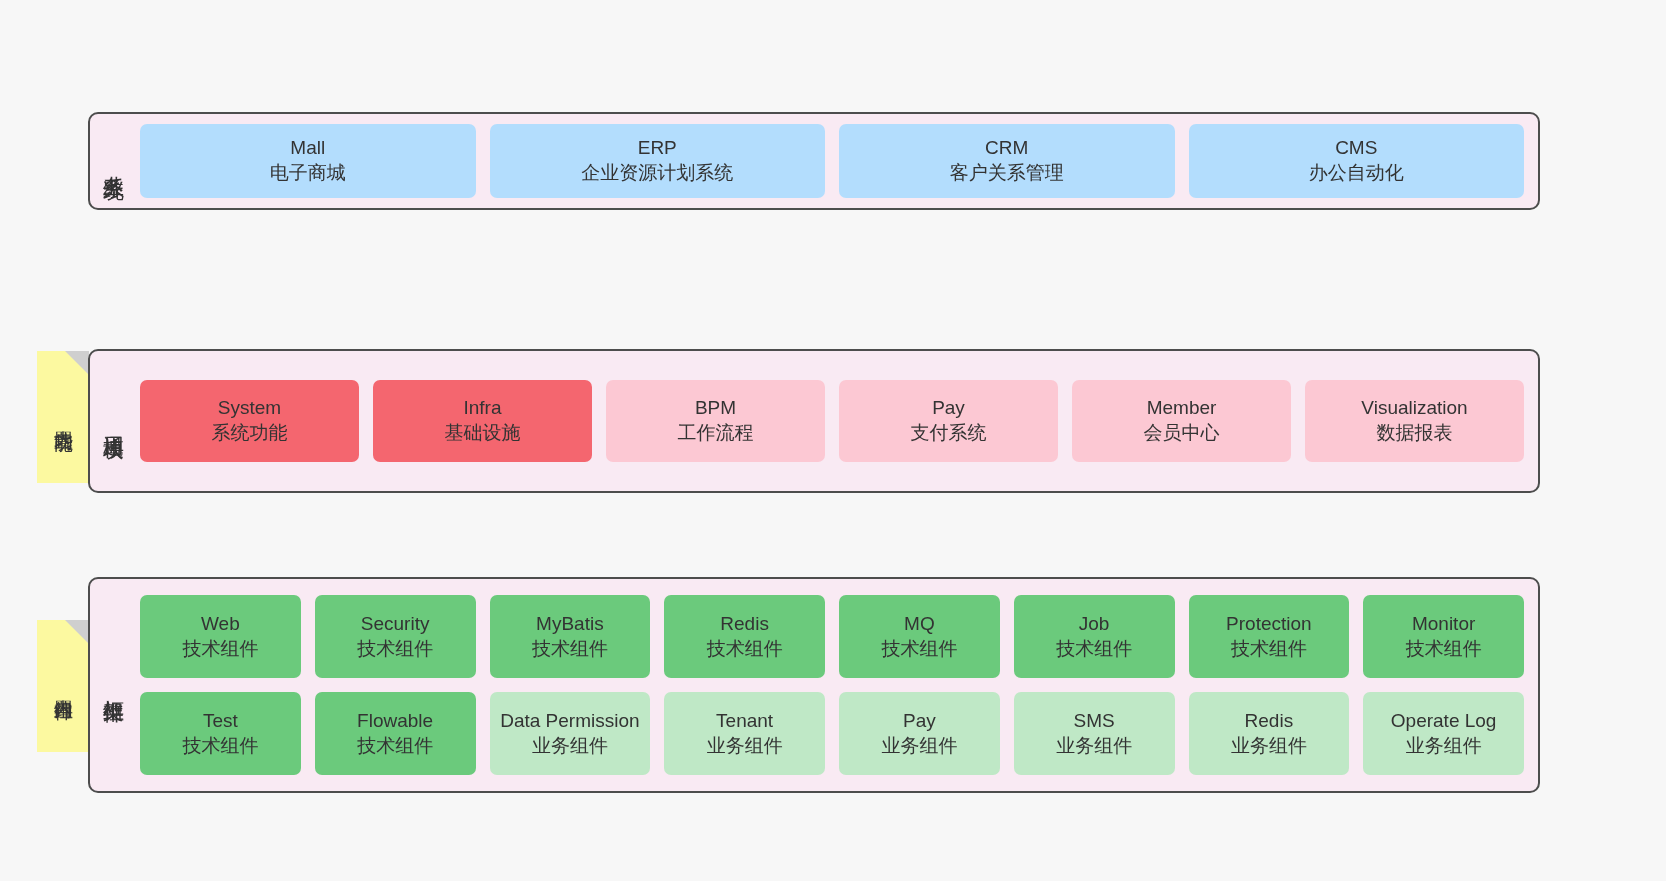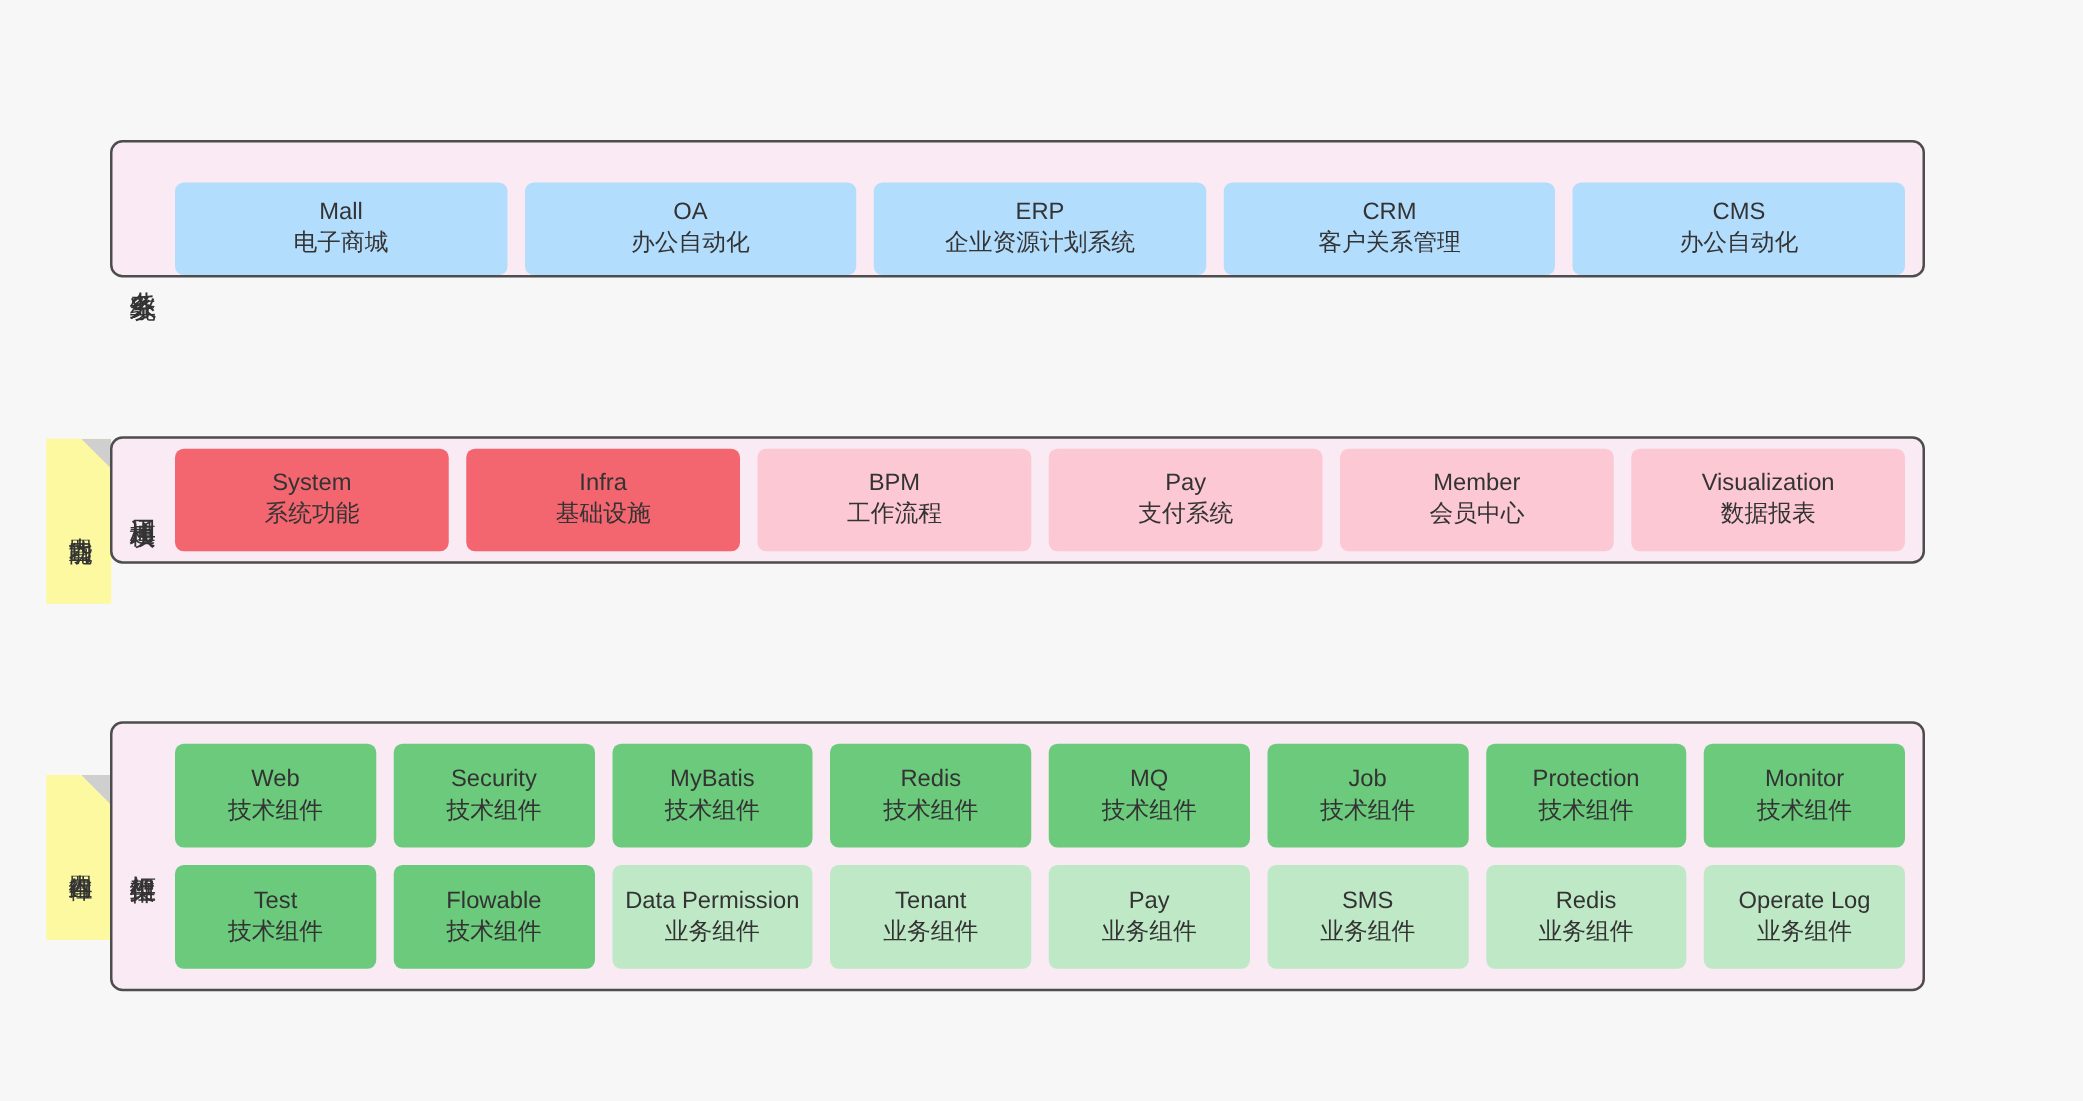--- a/index.html
+++ b/index.html
@@ -71,25 +71,25 @@
     line-height: 1.3;
     color: #333333;
     box-sizing: border-box;
     padding: 4px 6px;
     user-select: none;
   }
   .cell .en { white-space: normal; }
   .cell .cn { white-space: nowrap; }
 
   
-  #layer-business { left: 88px; top: 112px; width: 1452px; height: 110px; align-items: flex-end; }
+  #layer-business { left: 88px; top: 112px; width: 1452px; height: 98px; }
   #layer-business .cell { background: #b3ddfd; height: 74px; }
 
   
-  #layer-modules { left: 88px; top: 349px; width: 1452px; height: 102px; }
+  #layer-modules { left: 88px; top: 349px; width: 1452px; height: 144px; }
   #layer-modules .cell { height: 82px; background: #fcc8d3; }
   #layer-modules .cell.strong { background: #f4666f; }
 
   
   #layer-framework { left: 88px; top: 577px; width: 1452px; height: 216px; }
   #layer-framework .cell { height: 83px; background: #6bca7c; }
   #layer-framework .cell.light { background: #bfe8c6; }
 
   
   .note {
@@ -146,24 +146,20 @@
 
   <div class="layer" id="layer-business">
     <div class="layer-title">业务系统</div>
     <div class="layer-body">
       <div class="row">
         <div class="cell">
           <span class="en">Mall</span>
           <span class="cn">电子商城</span>
         </div>
         <div class="cell">
-          <span class="en">OA</span>
-          <span class="cn">办公自动化</span>
-        </div>
-        <div class="cell">
           <span class="en">ERP</span>
           <span class="cn">企业资源计划系统</span>
         </div>
         <div class="cell">
           <span class="en">CRM</span>
           <span class="cn">客户关系管理</span>
         </div>
         <div class="cell">
           <span class="en">CMS</span>
           <span class="cn">办公自动化</span>

